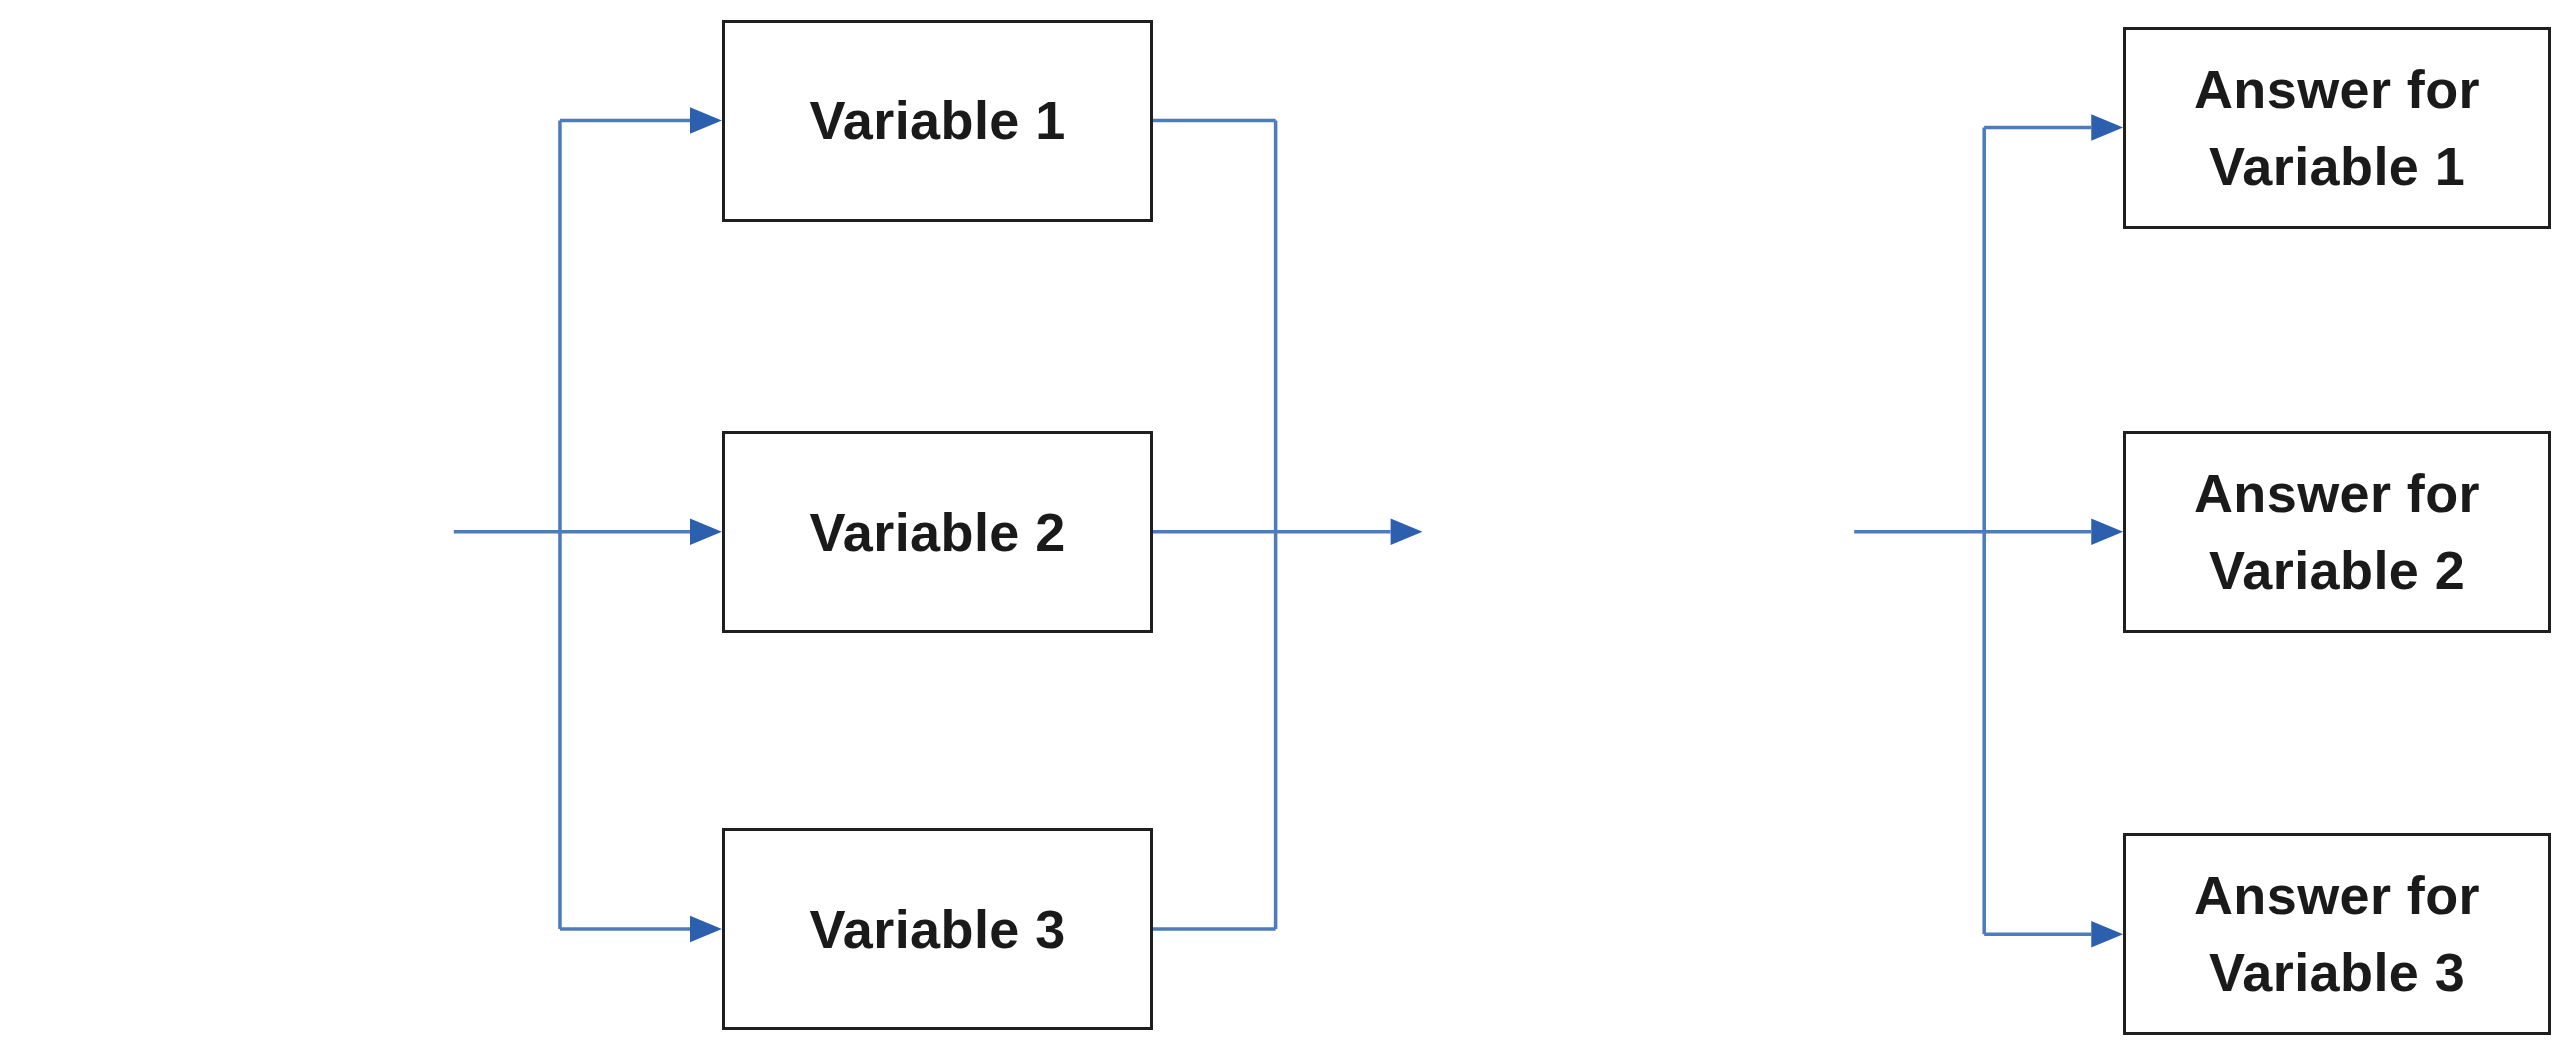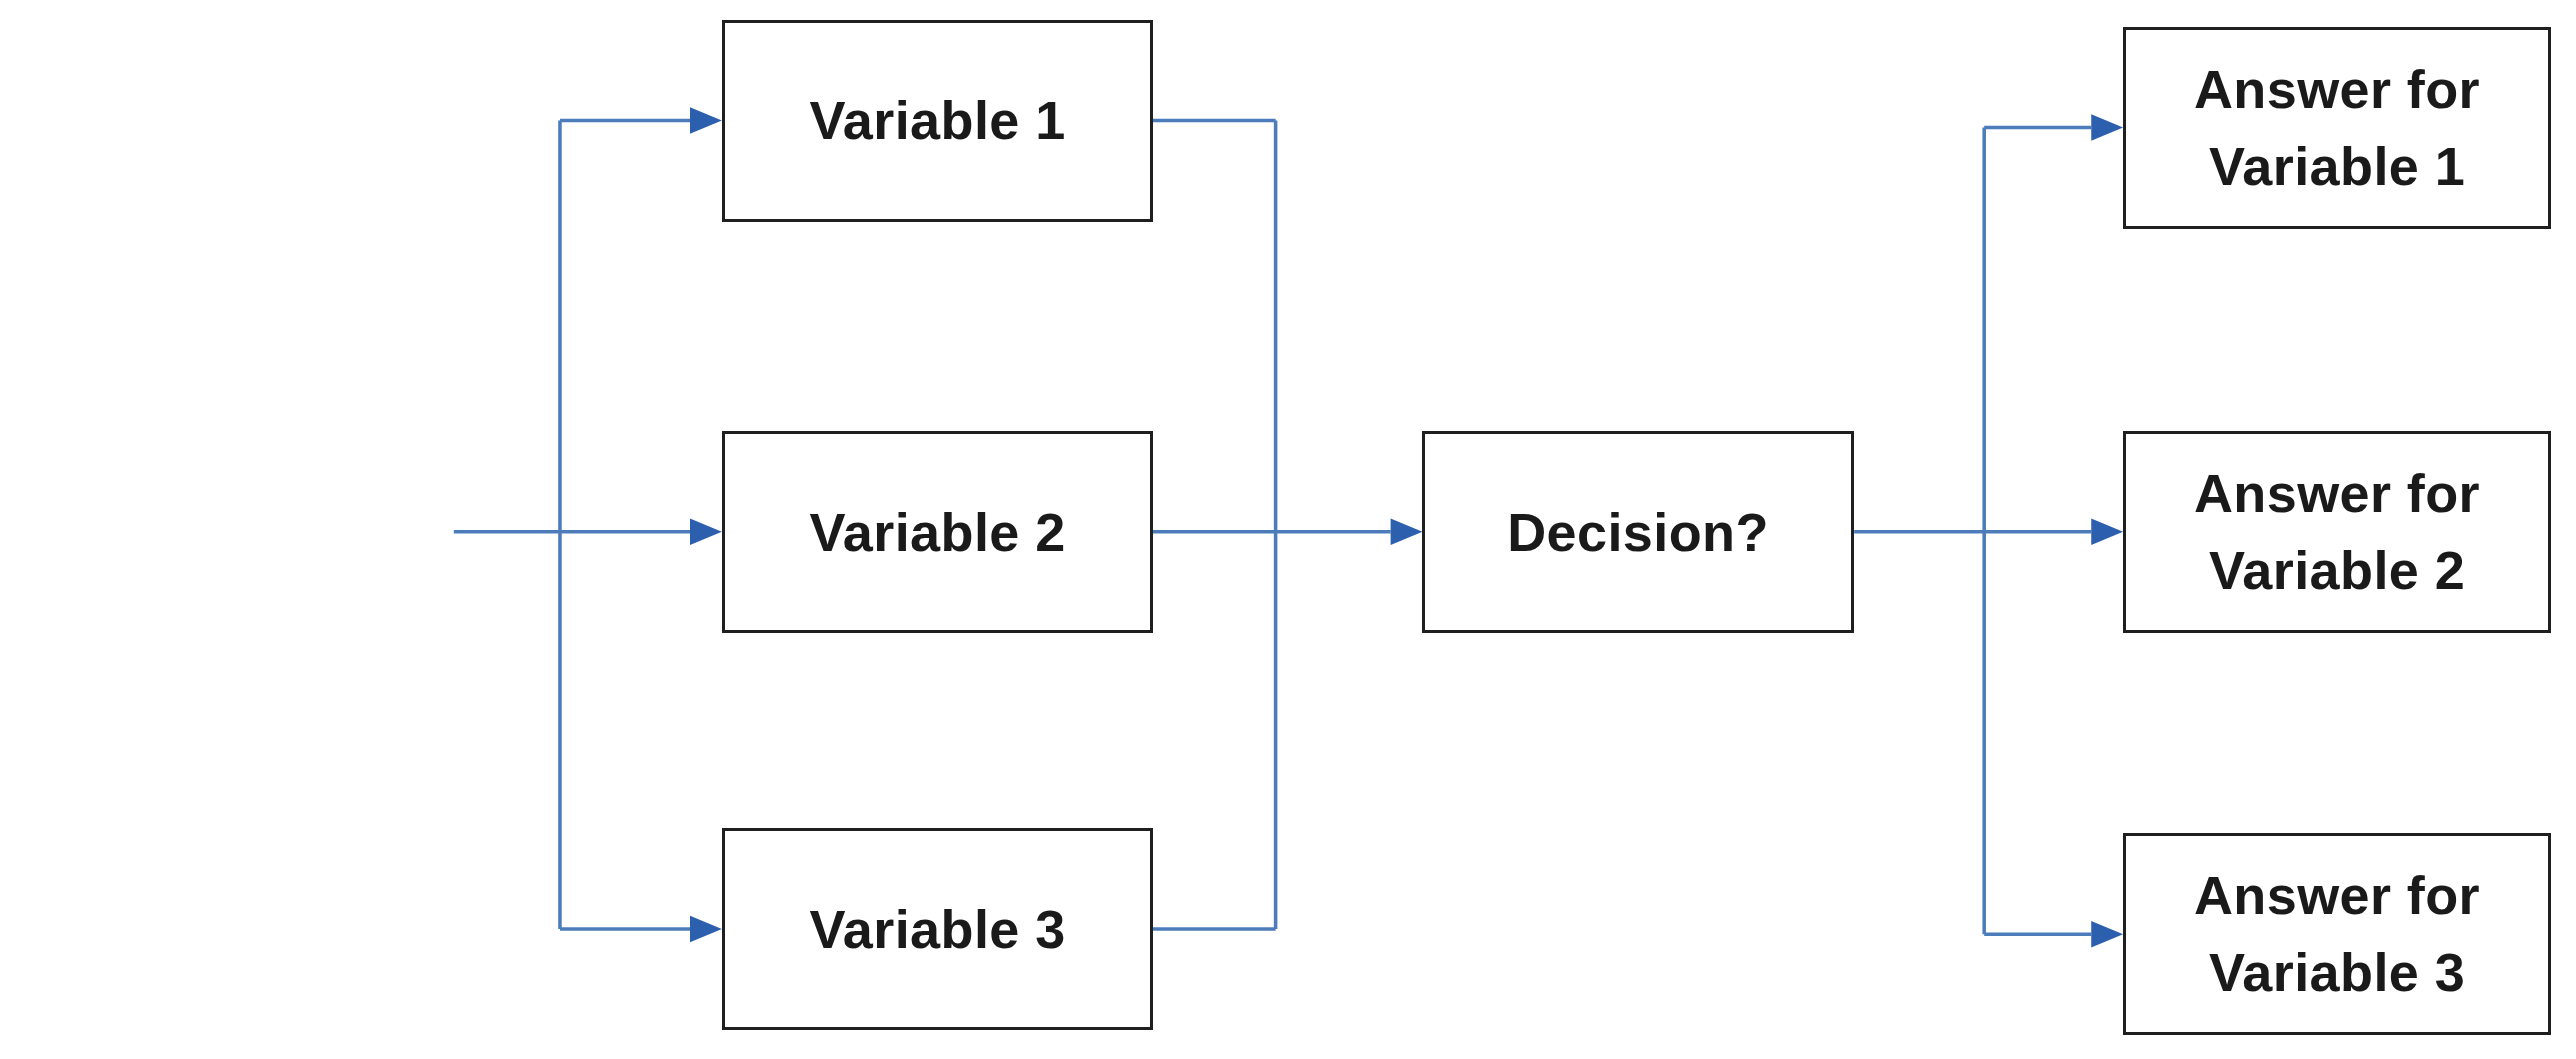--- a/index.html
+++ b/index.html
@@ -107,23 +107,20 @@
   </div>
 
   <div class="node n-var2">
     <span class="label">Variable 2</span>
   </div>
 
   <div class="node n-var3">
     <span class="label">Variable 3</span>
   </div>
 
-  <div class="node n-decision">
-    <span class="label">Decision?</span>
-  </div>
 
   <div class="node n-ans1">
     <span class="label">Answer for
 Variable 1</span>
   </div>
 
   <div class="node n-ans2">
     <span class="label">Answer for
 Variable 2</span>
   </div>

